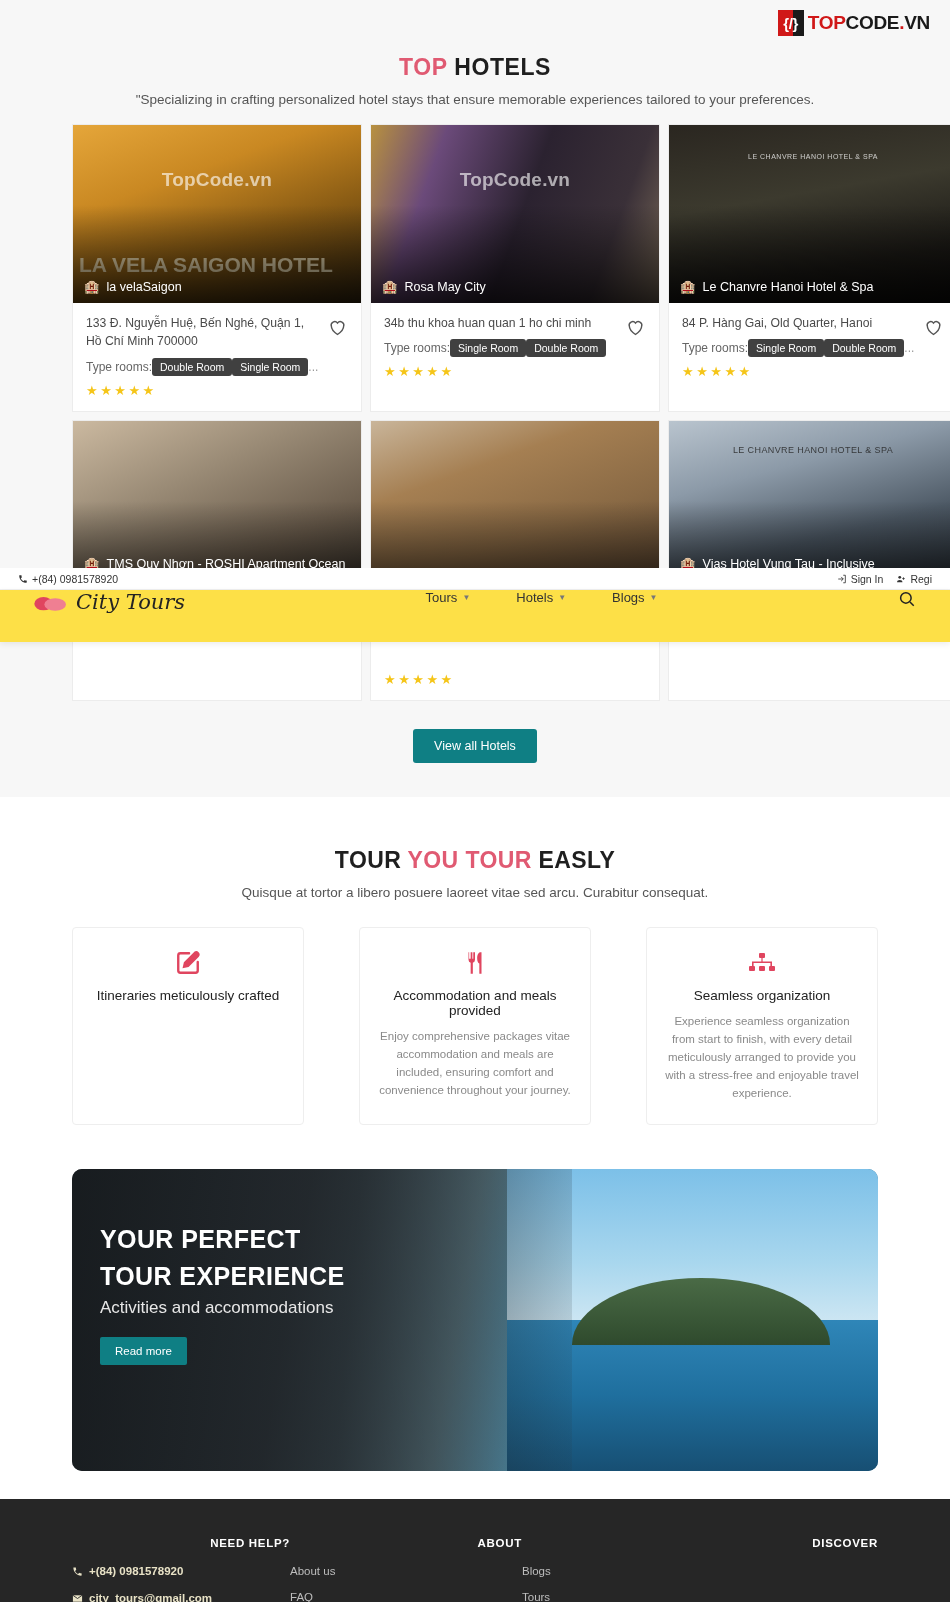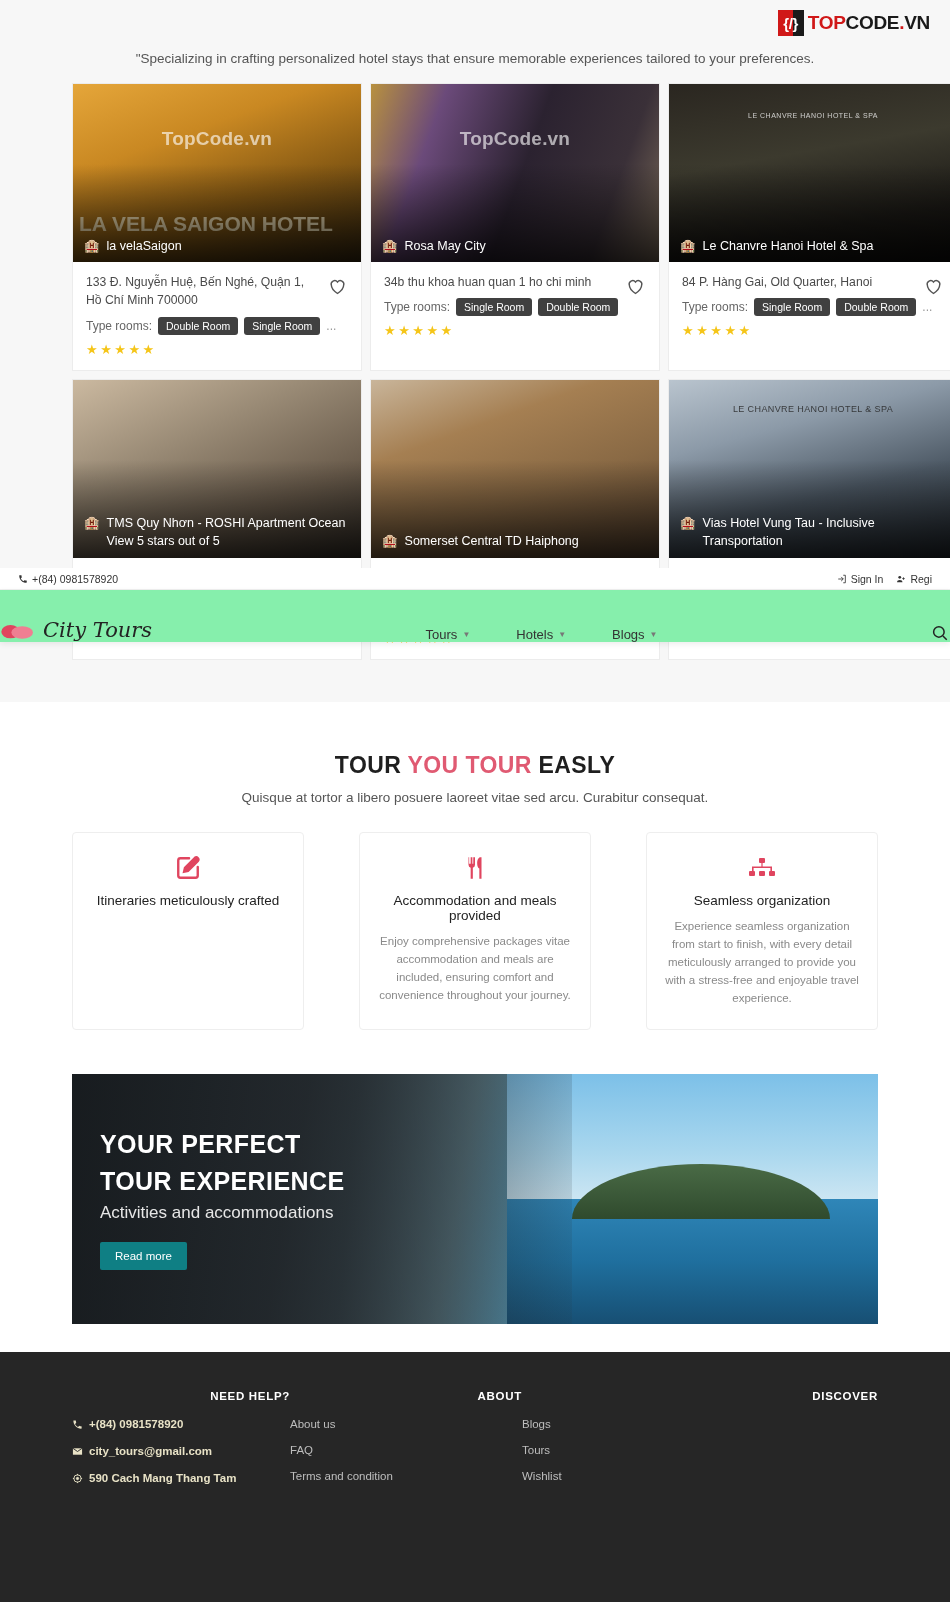--- a/index.html
+++ b/index.html
@@ -76,21 +76,21 @@
   }
   .card-name {
     position: absolute; left: 11px; right: 11px; bottom: 7px;
     color: #fff; font-size: 12.5px; line-height: 1.45;
     display: flex; gap: 7px; align-items: flex-start;
   }
   .hotel-glyph { flex: 0 0 auto; font-size: 12.5px; line-height: 1.45; }
 
   .card-body { padding: 11px 13px 13px 13px; position: relative; min-height: 84px; }
   .card-addr { font-size: 12.2px; color: #4a4a4a; line-height: 1.5; padding-right: 34px; }
-  .rooms-line { display: flex; align-items: center; gap: 6px; margin-top: 7px; flex-wrap: wrap; }
+  .rooms-line { display: flex; align-items: center; margin-top: 7px; flex-wrap: wrap; }
   .rooms-label { font-size: 12px; color: #666; }
   .room-tag {
     background: #404040; color: #fff; font-size: 10.5px;
     padding: 3px 8px; border-radius: 3px; white-space: nowrap;
   }
   .rooms-more { font-size: 12px; color: #999; }
   .stars { margin-top: 7px; font-size: 13px; color: #f5c518; letter-spacing: 2.5px; }
   .heart {
     position: absolute; top: 14px; right: 13px;
     width: 21px; height: 21px;
@@ -118,22 +118,22 @@
   }
   .topbar {
     background: #fff; height: 22px;
     display: flex; align-items: center; justify-content: space-between;
     padding: 0 18px; font-size: 10.5px; color: #333;
     border-bottom: 1px solid #f0f0f0;
   }
   .topbar-left, .topbar-right { display: flex; align-items: center; gap: 13px; }
   .topbar-item { display: flex; align-items: center; gap: 4px; white-space: nowrap; }
   .mainbar {
-    background: #86efac; height: 52px;
-    display: flex; align-items: flex-end; padding: 0 1px;
+    background: #fde047; height: 52px;
+    display: flex; align-items: flex-start; padding: 0 34px;
     box-shadow: 0 2px 6px rgba(0,0,0,0.08);
   }
   .brand { display: flex; align-items: center; gap: 8px; }
   .brand-text {
     font-family: "DejaVu Serif", serif; font-style: italic;
     font-size: 21px; color: #232323;
   }
   .nav-links {
     flex: 1; display: flex; justify-content: center; gap: 46px;
   }
@@ -159,23 +159,24 @@
     border: 1px solid #eeeeee; border-radius: 4px;
     padding: 22px 18px 22px 18px; text-align: center;
     min-height: 142px;
   }
   .feature-icon { color: #e0455f; height: 26px; margin-bottom: 12px; }
   .feature-title { font-size: 13.5px; color: #222; margin-bottom: 9px; }
   .feature-desc { font-size: 11.5px; color: #8a8a8a; line-height: 1.58; }
 
   
   .hero {
-    margin: 22px 72px 0 72px; height: 250px;
+    margin: 22px 72px 0 72px; height: 302px;
     position: relative; overflow: hidden;
     background: linear-gradient(100deg, #2e3338 0%, #3b4147 28%, #5f7d87 48%, #4e9fc4 62%, #6aa8b8 74%, #3f8bb0 88%, #2d5f7d 100%);
+    border-radius: 10px;
   }
   .hero-sky {
     position: absolute; right: 0; top: 0; width: 46%; height: 52%;
     background: linear-gradient(180deg,#7cc0e8 0%,#a9d7ee 60%,#cfe7f3 100%);
   }
   .hero-sea {
     position: absolute; right: 0; top: 50%; width: 46%; height: 50%;
     background: linear-gradient(180deg,#2f86b8 0%,#1f6f9e 50%,#174f73 100%);
   }
   .hero-hill {
@@ -221,20 +222,23 @@
 
 <section class="hotels-section">
 
   <div class="topcode-logo">
     <span class="topcode-mark">
         <span>{/}</span>
       </span>
     <span><span class="tc-red">TOP</span><span class="tc-dark">CODE</span><span class="tc-red">.</span><span class="tc-dark">VN</span></span>
   </div>
 
+  <h2 class="section-title">
+    <span class="accent">TOP</span><span> HOTELS</span>
+  </h2>
   <p class="section-sub">"Specializing in crafting personalized hotel stays that ensure memorable experiences tailored to your preferences.</p>
 
   <div class="cards-grid">
 
     <div class="hotel-card">
       <div class="card-photo img1">
         <div style="position:absolute;top:128px;left:6px;font-size:21px;font-weight:bold;color:rgba(255,245,210,0.8);white-space:nowrap;">LA VELA SAIGON HOTEL</div>
         <div class="watermark">TopCode.vn</div>
         <div class="photo-overlay"></div>
         <div class="card-name">
@@ -339,20 +343,23 @@
         <div class="card-name">
           <span class="hotel-glyph">🏨</span>
           <span>Vias Hotel Vung Tau - Inclusive Transportation</span>
         </div>
       </div>
       <div class="card-body"></div>
     </div>
 
   </div>
 
+  <div class="viewall-wrap">
+    <button class="viewall-btn">View all Hotels</button>
+  </div>
 </section>
 
 <div class="floating-nav">
   <div class="topbar">
     <div class="topbar-left">
       <span class="topbar-item">
         <svg width="10" height="10" viewBox="0 0 24 24" fill="#333">
             <path d="M6.6 10.8c1.4 2.8 3.8 5.1 6.6 6.6l2.2-2.2c.3-.3.7-.4 1-.2 1.2.4 2.4.6 3.6.6.6 0 1 .4 1 1V20c0 .6-.4 1-1 1C10.6 21 3 13.4 3 4c0-.6.4-1 1-1h3.5c.6 0 1 .4 1 1 0 1.3.2 2.5.6 3.6.1.4 0 .8-.2 1l-2.3 2.2z"></path>
           </svg>
         <span>+(84) 0981578920</span>

